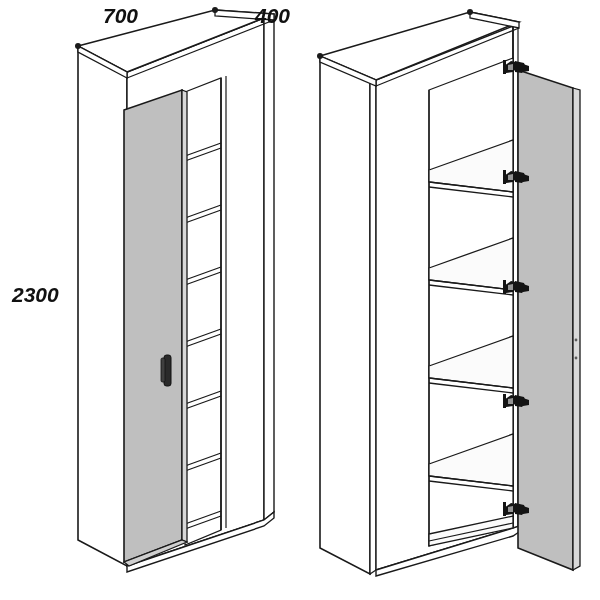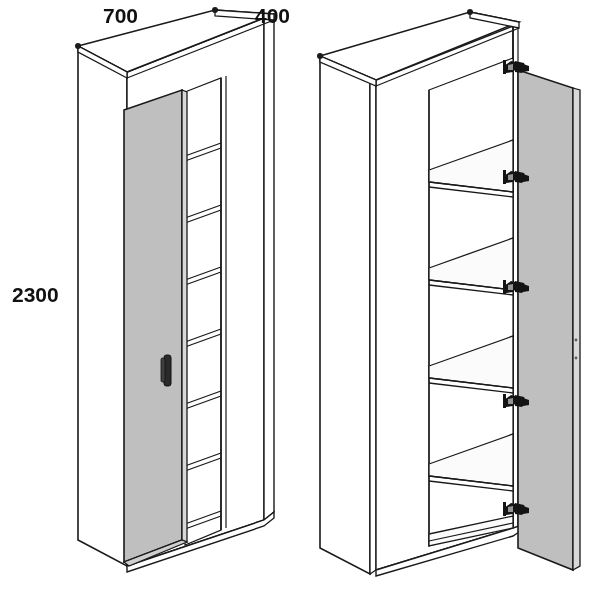--- a/index.html
+++ b/index.html
@@ -2,21 +2,21 @@
 <html><head>
 <meta charset="utf-8">
 <title>Cabinet Technical Drawing</title>
 <style>
   html,body{margin:0;padding:0;background:#ffffff;}
   body{
     width:600px;height:600px;overflow:hidden;
     font-family:"Liberation Sans", sans-serif;
     position:relative;
   }
-  #stage{position:absolute;left:0;top:0;width:600px;height:600px;}
+  #stage{position:absolute;left:0;top:0;width:600px;height:600px;font-style:italic;}
   svg{display:block;}
   .dim-text{
     font-family:"Liberation Sans", sans-serif;
     font-size:21px;
     font-weight:700;
     fill:#111111;
   }
 </style>
 </head>
 <body>

